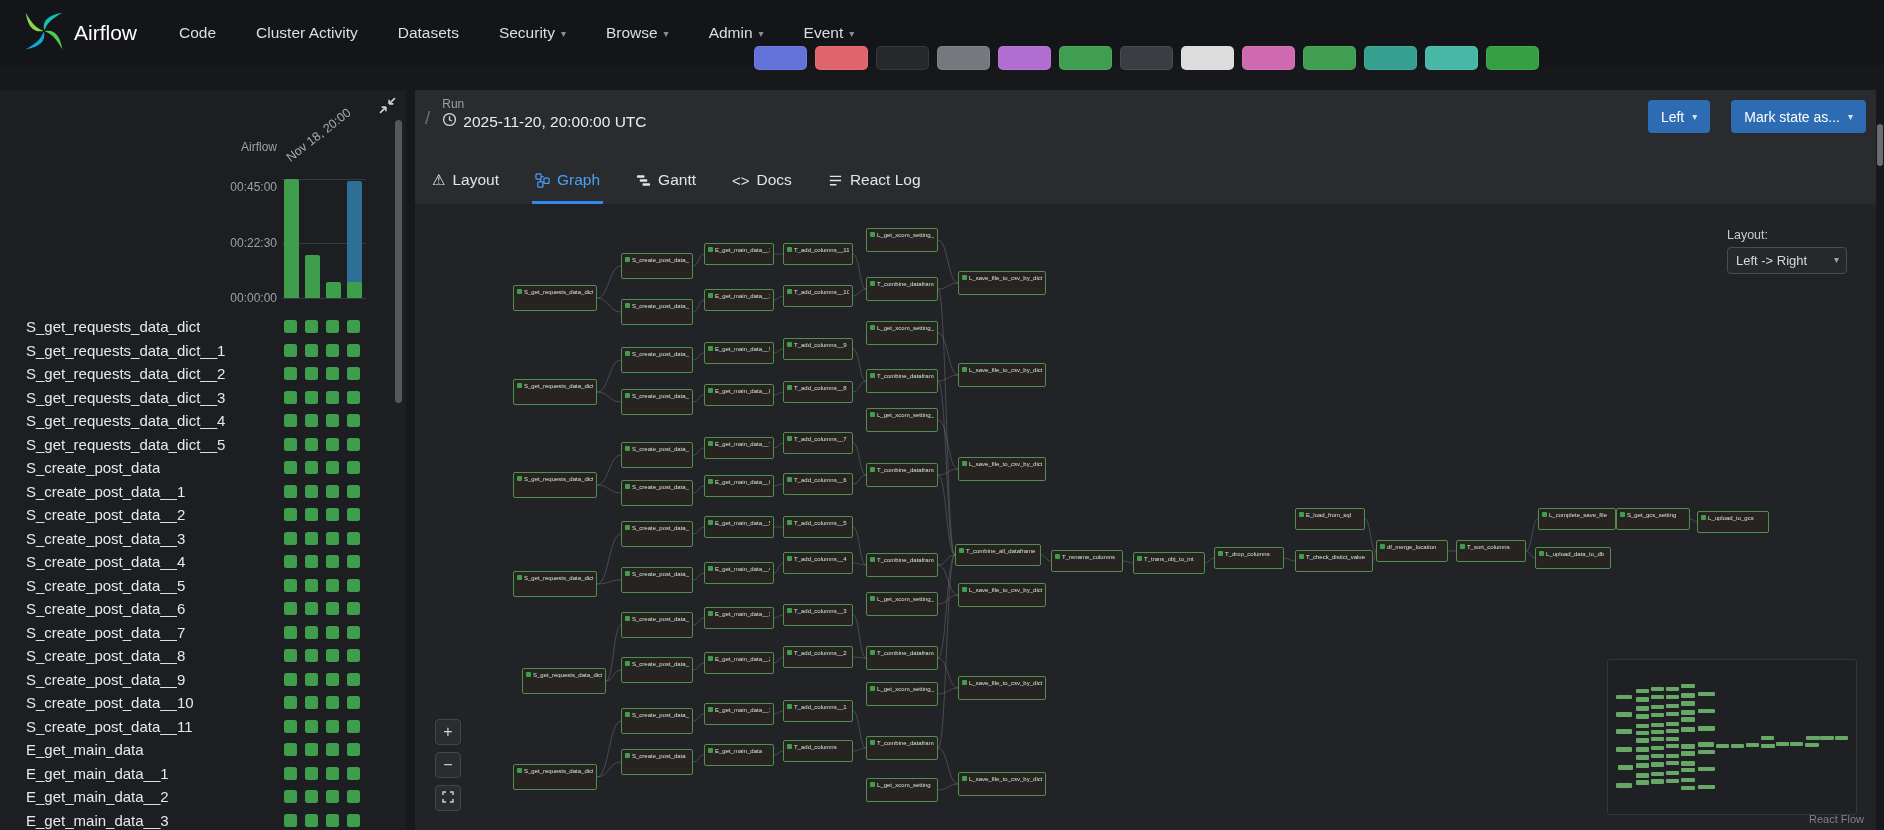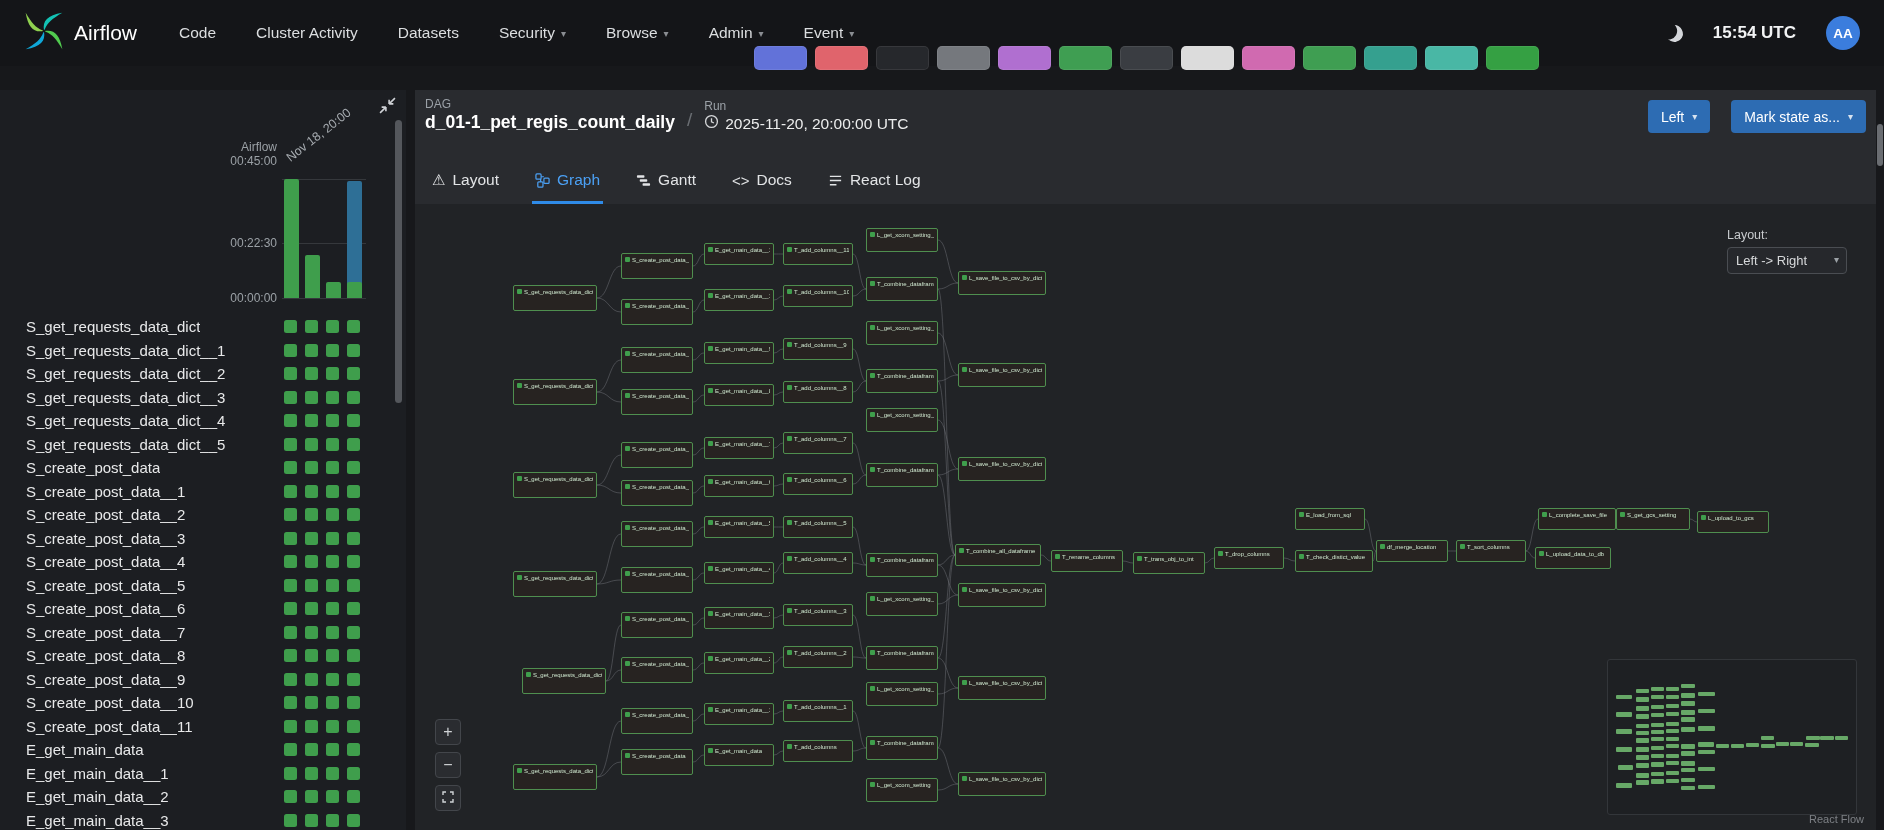--- a/index.html
+++ b/index.html
@@ -118,25 +118,20 @@
       </li>
       <li class="nav-item">
         <span>Admin</span>
         <span class="nav-caret">▾</span>
       </li>
       <li class="nav-item">
         <span>Event</span>
         <span class="nav-caret">▾</span>
       </li>
     </ul>
-  <div class="nav-right">
-    <span class="moon"></span>
-    <span class="clock-text">15:54 UTC</span>
-    <span class="avatar">AA</span>
-  </div>
 </nav>
 
 <div class="chips">
     <div class="chip" style="background: rgb(98, 114, 217);"></div>
     <div class="chip" style="background: rgb(224, 100, 108);"></div>
     <div class="chip" style="background: rgb(38, 40, 44);"></div>
     <div class="chip" style="background: rgb(117, 120, 125);"></div>
     <div class="chip" style="background: rgb(176, 111, 208);"></div>
     <div class="chip" style="background: rgb(63, 158, 82);"></div>
     <div class="chip" style="background: rgb(58, 61, 66);"></div>
@@ -151,21 +146,21 @@
 <aside class="sidebar">
   <span class="collapse-btn">
     <svg width="17" height="17" viewBox="0 0 16 16" stroke="#cfd2d6" fill="none" stroke-width="1.5">
       <path d="M15 1 L9.5 6.5 M9.5 6.5 h4 M9.5 6.5 v-4"></path>
       <path d="M1 15 L6.5 9.5 M6.5 9.5 h-4 M6.5 9.5 v4"></path>
     </svg>
   </span>
   <div>
     <span class="tick" style="top:50px;">Airflow</span>
     <div>
-        <span class="tick" style="top: 64px; margin-left: 12px;">00:45:00</span>
+        <span class="tick" style="top: 90px; margin-left: 12px;">00:45:00</span>
         <div class="gridline" style="top: 89px;"></div>
         <span class="tick" style="top: 146px;">00:22:30</span>
         <div class="gridline" style="top: 153px;"></div>
         <span class="tick" style="top: 201px;">00:00:00</span>
         <div class="gridline" style="top: 208px;"></div>
       </div>
     <div>
         <div class="bar" style="left: 284px; top: 89px; height: 119px; background: rgb(63, 158, 76);"></div>
         <div class="bar" style="left: 305px; top: 165px; height: 43px; background: rgb(63, 158, 76);"></div>
         <div class="bar" style="left: 326px; top: 192px; height: 16px; background: rgb(63, 158, 76);"></div>
@@ -373,24 +368,20 @@
           <div class="run-sq" style="background: rgb(63, 158, 76);"></div>
         </div>
       </div>
     </div>
   <div class="sb-scroll"></div>
 </aside>
 
 <main class="panel">
   <div class="panel-header">
     <div class="breadcrumb">
-      <div class="bc-group">
-        <span class="bc-label">DAG</span>
-        <span class="dag-title">d_01-1_pet_regis_count_daily</span>
-      </div>
       <span class="bc-sep">/</span>
       <div class="bc-group">
         <span class="bc-label">Run</span>
         <span class="run-value">
           <span>
             <svg width="15" height="15" viewBox="0 0 16 16" fill="none" stroke="#d6d8da" stroke-width="1.4">
               <circle cx="8" cy="8" r="6.3"></circle>
                 <path d="M8 4.5 V8.3 L10.6 9.6"></path>
             </svg>
           </span>

